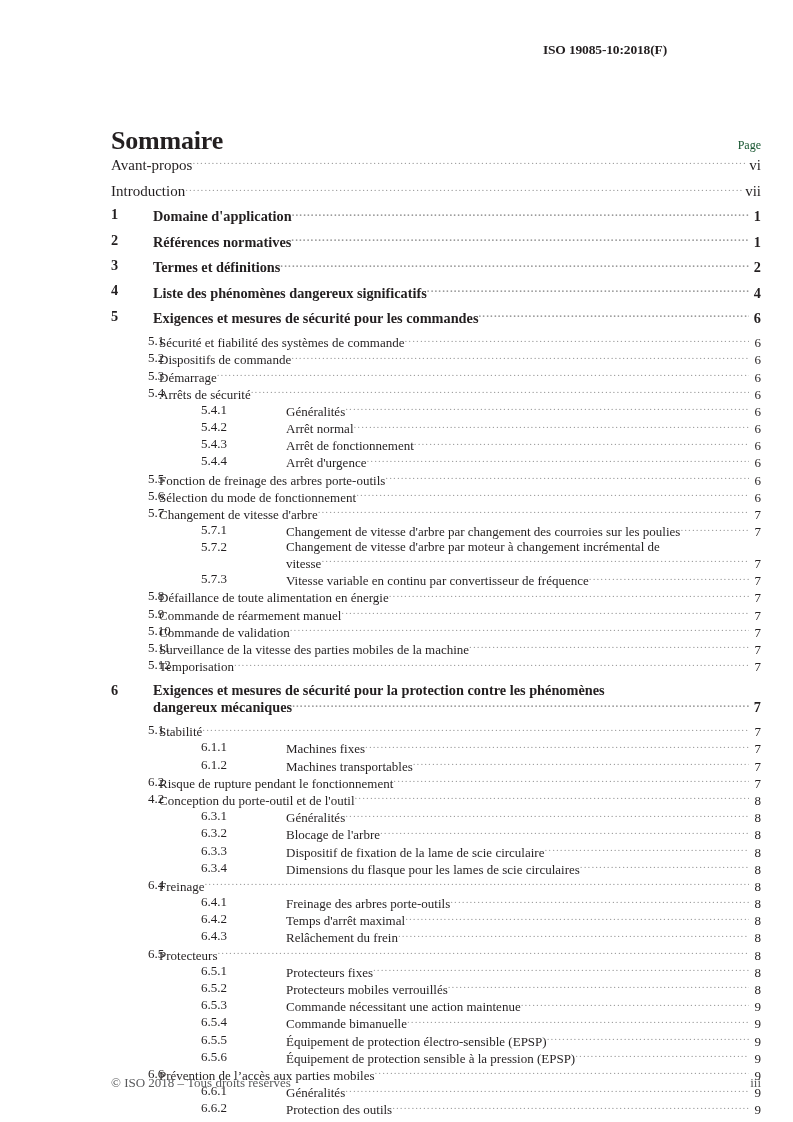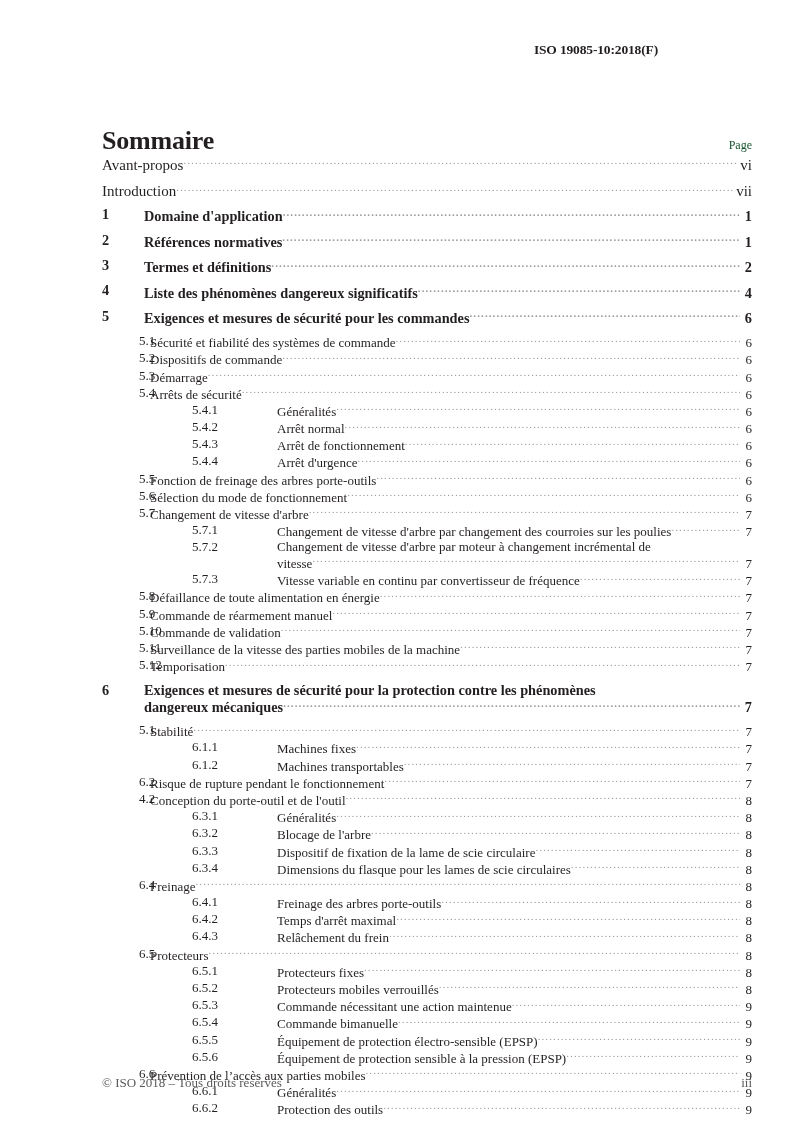--- a/index.html
+++ b/index.html
@@ -11,21 +11,21 @@
     width: 793px;
     height: 1122px;
     font-family: "Liberation Serif", "DejaVu Serif", serif;
     color: #231f20;
     position: relative;
     overflow: hidden;
   }
 
   .page {
     position: absolute;
-    left: 7px; top: 0;
+    left: 16px; top: 0;
     width: 701px;
     height: 1122px;
   }
 
   
   .doc-header {
     position: absolute;
     top: 42px;
     right: 50px;
     font-size: 13.5px;

